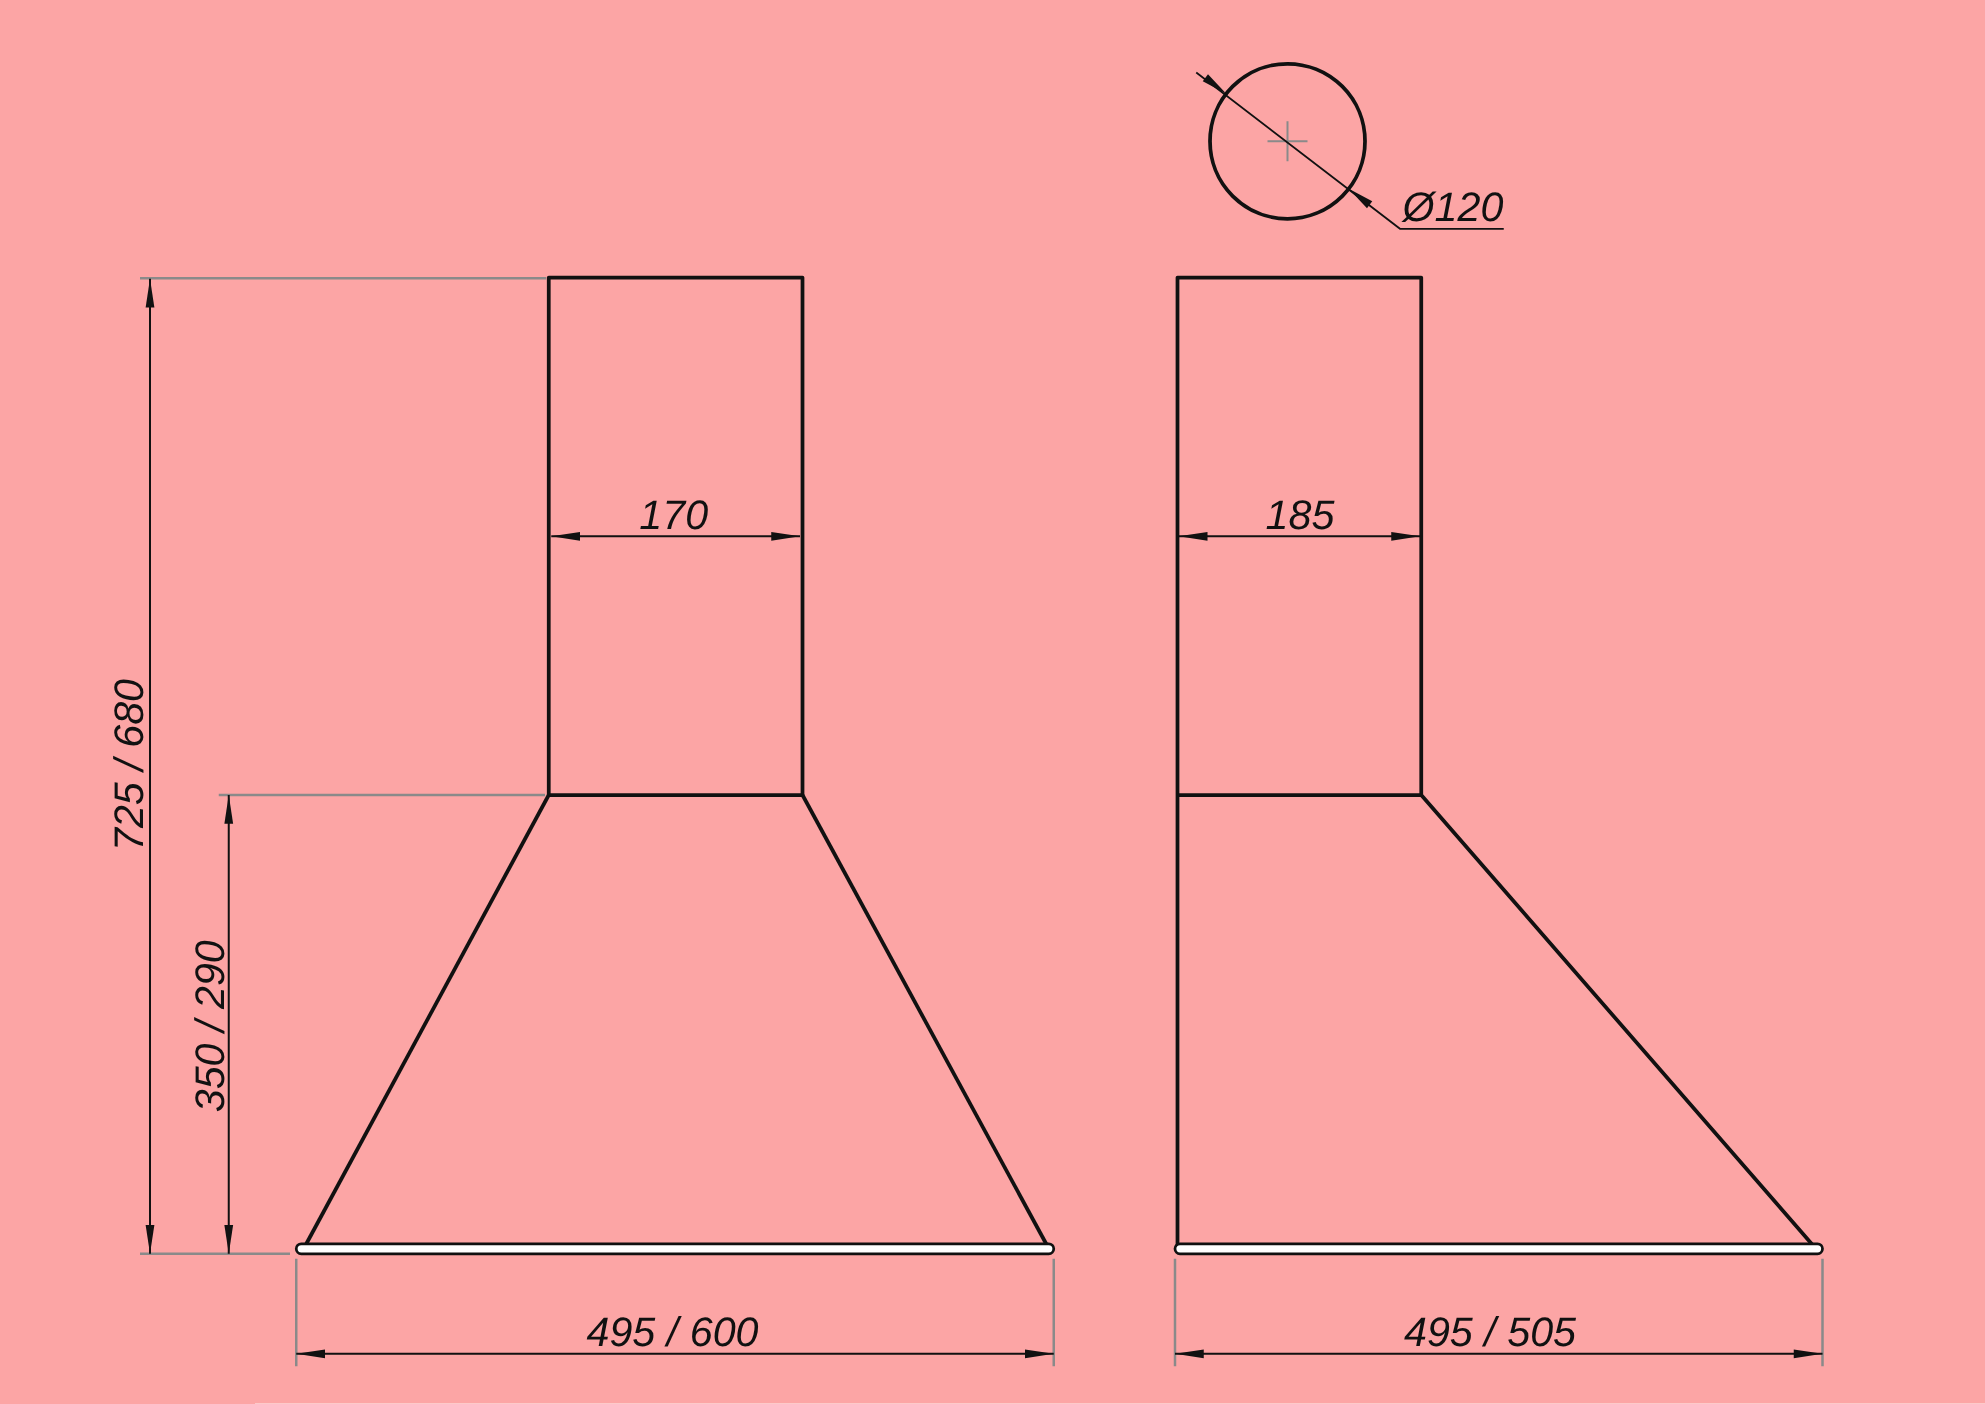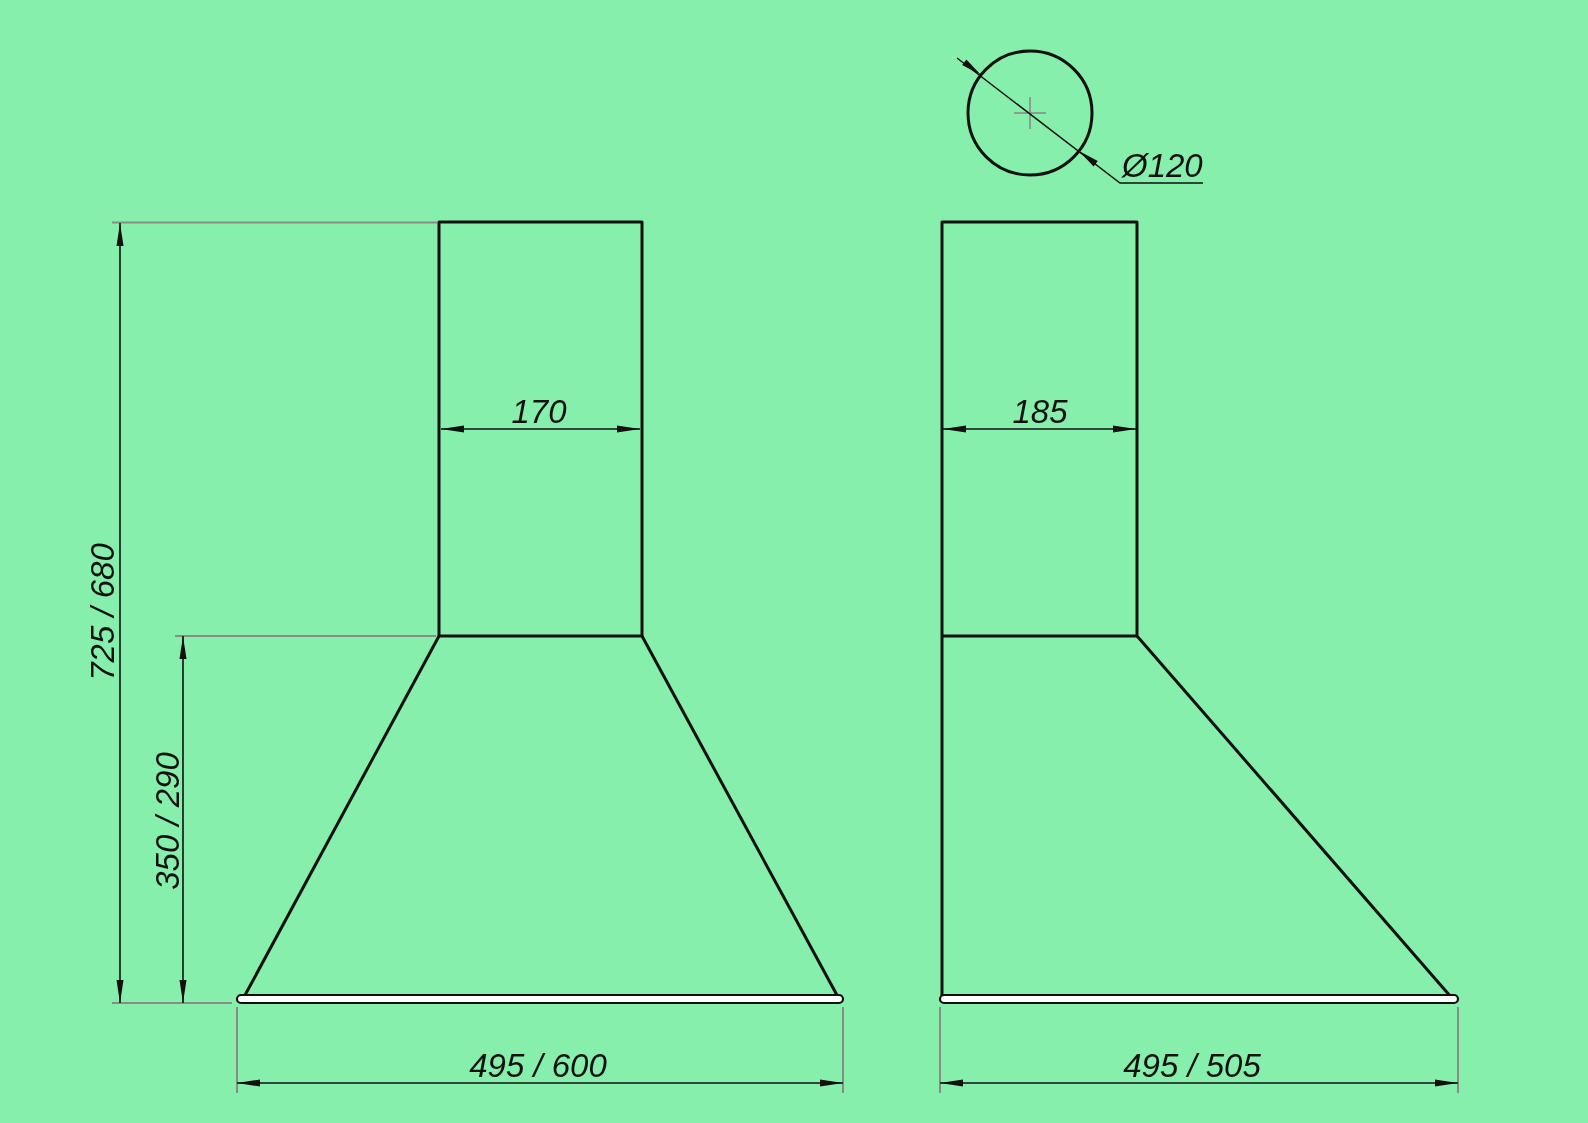--- a/index.html
+++ b/index.html
@@ -8,21 +8,21 @@
     background: #ffffff;
     width: 1588px;
     height: 1123px;
     overflow: hidden;
     font-family: "Liberation Sans", sans-serif;
   }
   .canvas {
     position: relative;
     width: 1588px;
     height: 1123px;
-    background: #86efac;
+    background: #fca5a5;
   }
   svg { display: block; }
   .outline   { fill: none; stroke: #111111; stroke-width: 3;  stroke-linejoin: round; }
   .lip       { fill: #ffffff; stroke: #111111; stroke-width: 2.2; }
   .dim-line  { fill: none; stroke: #111111; stroke-width: 1.6; }
   .leader    { fill: none; stroke: #111111; stroke-width: 1.4; }
   .ext-line  { fill: none; stroke: #8a8a8a; stroke-width: 2; }
   .cross     { fill: none; stroke: #8a8a8a; stroke-width: 1.6; }
   .arrow     { fill: #111111; stroke: none; }
   .dim-text {

